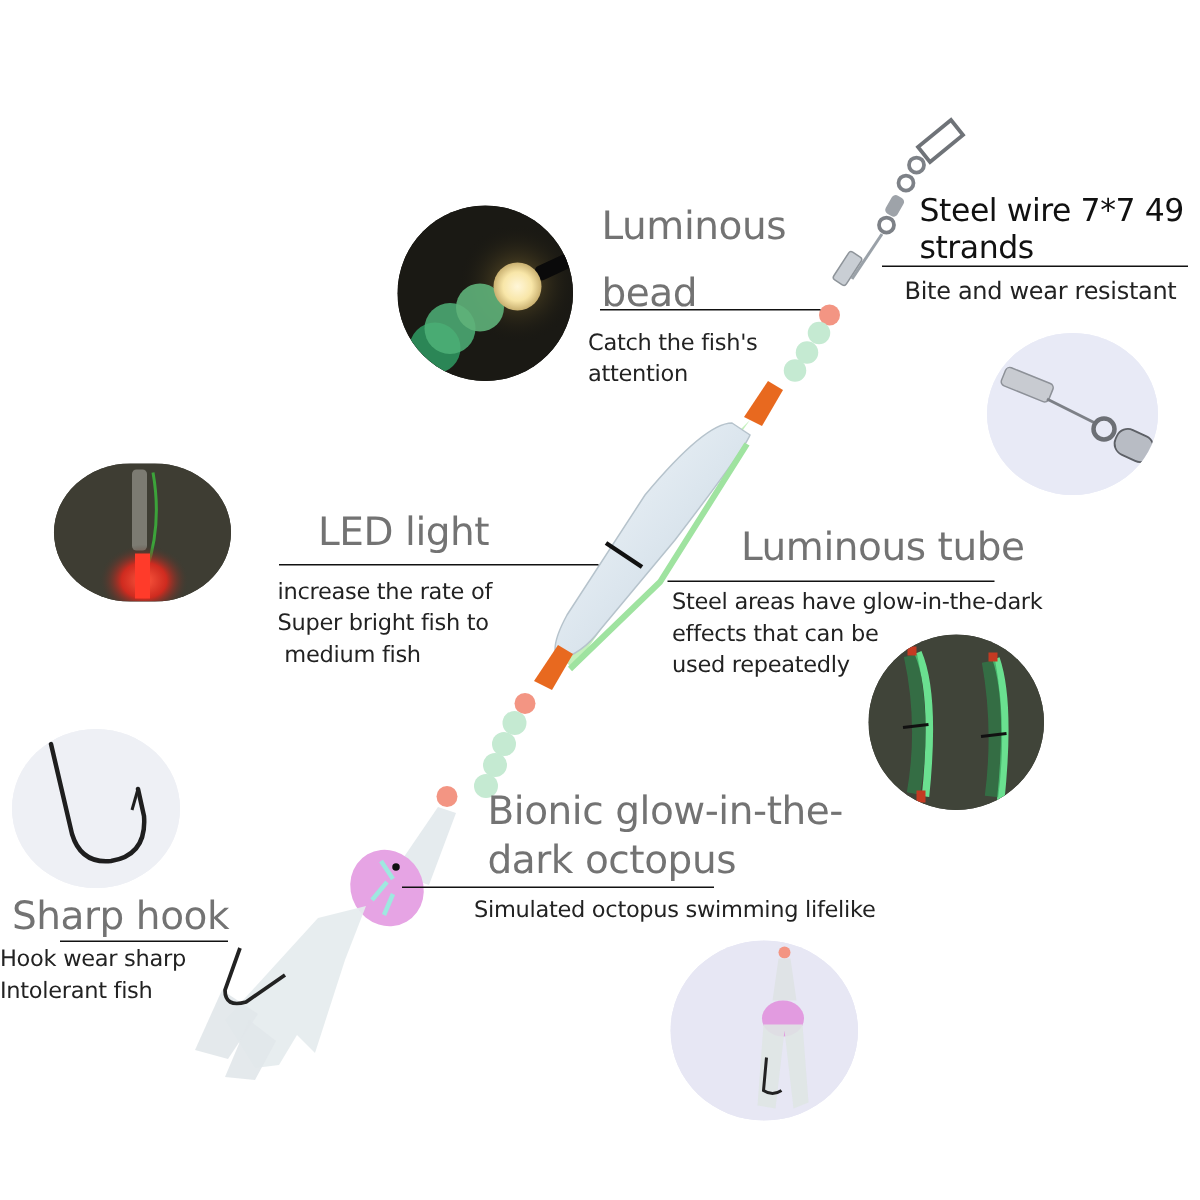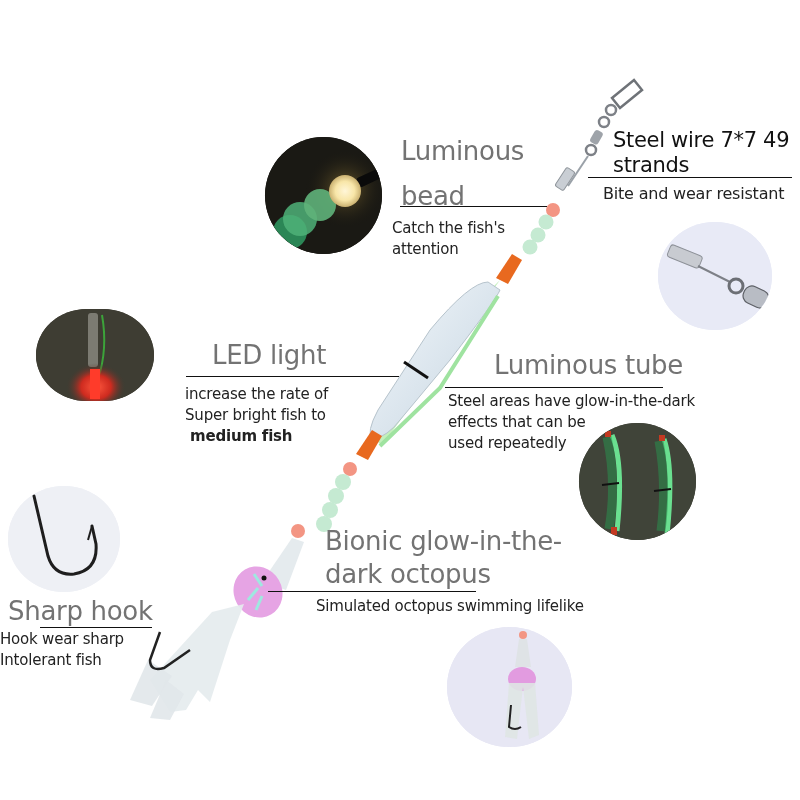--- a/index.html
+++ b/index.html
@@ -174,21 +174,21 @@
 <div class="rule" style="left:588px; top:177px; width:204px;"></div>
 <div class="abs desc" style="left:603px; top:183px; font-size:16px;">
   <div>Bite and wear resistant</div>
 </div>
 
 <div class="abs title" style="left:184px; top:340px;margin-left:28px;">LED light</div>
 <div class="rule" style="left:186px; top:376px; width:213px;"></div>
 <div class="abs desc" style="left:185px; top:384px; line-height:21px;">
   <div>increase the rate of</div>
   <div>Super bright fish to</div>
-  <div style="white-space:pre;font-weight:bold;"> medium fish</div>
+  <div style="white-space:pre;"> medium fish</div>
 </div>
 
 <div class="abs title" style="left:494px; top:350px;">Luminous tube</div>
 <div class="rule" style="left:445px; top:387px; width:218px;"></div>
 <div class="abs desc" style="left:448px; top:391px;">
   <div>Steel areas have glow-in-the-dark</div>
   <div>effects that can be</div>
   <div>used repeatedly</div>
 </div>
 

